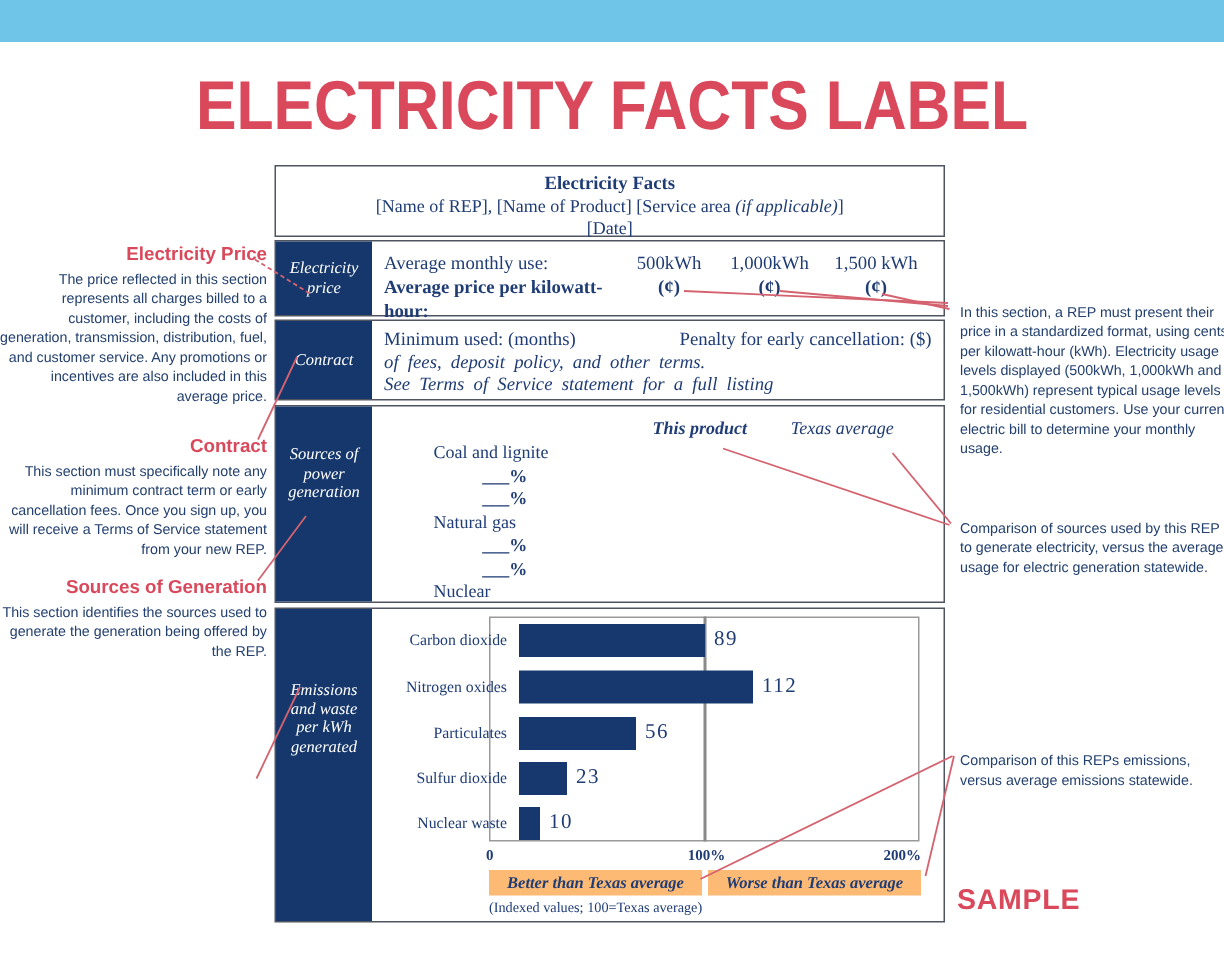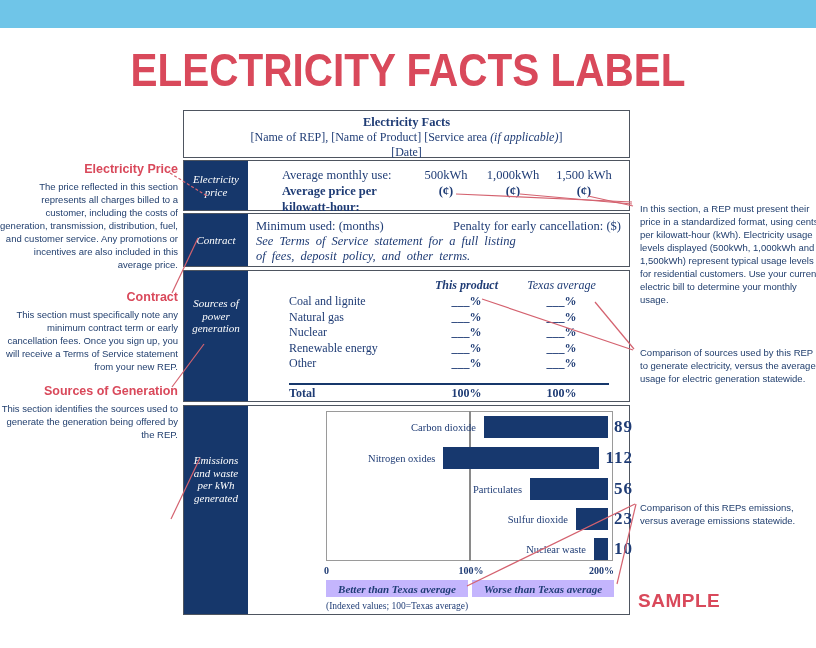--- a/index.html
+++ b/index.html
@@ -22,49 +22,49 @@
   .hdr .h2{font-size:12px;line-height:15px;}
   .hdr .it{font-style:italic;}
   .row-price{top:50px;height:51px;}
   .row-contract{top:103px;height:54px;}
   .row-sources{top:160px;height:132px;}
   .row-sources .side{align-items:flex-start;padding-top:26px;}
   .row-emissions{top:295px;height:210px;}
   .row-emissions .side{align-items:flex-start;padding-top:48px;}
   .price-grid{padding:6px 8px 0 8px;font-size:12.5px;}
   .pline{display:flex;line-height:16px;}
-  .pl{flex:1;margin-left:26px;}
+  .pl{flex:1;}
   .pc{width:66px;text-align:center;}
   .pc2{width:68px;text-align:center;}
   .pc3{width:74px;text-align:center;}
   .bold{font-weight:bold;}
   .contract-in{padding:5px 8px 0 8px;font-size:12.5px;}
   .cline1{display:flex;justify-content:space-between;line-height:15px;}
   .citalic{font-style:italic;line-height:14.5px;word-spacing:3px;}
   .src-grid{margin:7px 0 0 41px;width:320px;font-size:12px;}
-  .srow{display:flex;line-height:15.5px;}
+  .srow{display:flex;line-height:15.5px;flex-direction:column;}
   .sname{width:130px;}
   .sprod{width:95px;text-align:center;}
   .stex{width:95px;text-align:center;}
   .shead{display:flex;line-height:14px;margin-bottom:2px;}
   .shead .sprod{font-weight:bold;font-style:italic;}
   .shead .stex{font-style:italic;}
   .spct{font-weight:bold;}
   .stotal{display:flex;line-height:17px;border-top:2px solid #16376B;margin-top:11px;font-weight:bold;}
   
   .chart{position:absolute;left:0;top:0;width:100%;height:100%;}
   .chart-frame{position:absolute;left:78px;top:5px;width:287px;height:150px;
        border:1px solid #9a9a9a;box-sizing:border-box;background:#fff;}
   .ref-line{position:absolute;left:221px;top:5px;width:2px;height:150px;background:#8a8a8a;}
-  .bar-row{position:absolute;left:4px;height:26px;display:flex;align-items:center;width:100%;justify-content:flex-end;}
+  .bar-row{position:absolute;left:16px;height:26px;display:flex;align-items:center;width:100%;}
   .bar-label{width:74px;text-align:right;font-size:10.5px;margin-right:8px;color:#1F3C75;}
   .bar{height:22px;background:#17386E;}
-  .bar-val{margin-left:6px;font-weight:bold;font-size:17px;letter-spacing:1px;color:#1F3C75;}
+  .bar-val{margin-left:6px;font-weight:normal;font-size:14px;letter-spacing:1px;color:#1F3C75;}
   .axis-tick{position:absolute;top:159px;font-weight:bold;font-size:10px;color:#1F3C75;}
-  .legend-box{position:absolute;top:174px;height:17px;background:#c4b5fd;
+  .legend-box{position:absolute;top:174px;height:17px;background:#fdba74;
        display:flex;align-items:center;justify-content:center;
        font-weight:bold;font-style:italic;font-size:11px;color:#1F3C75;text-align:center;}
   .chart-caption{position:absolute;top:195px;left:78px;width:287px;text-align:left;
        font-size:9.5px;color:#1F3C75;}
   
   .ann{position:absolute;font-family:"Liberation Sans",sans-serif;color:#23406F;}
   .ann-left{right:638px;width:178px;text-align:right;}
   .ann-right{left:640px;width:182px;text-align:left;}
   .ann-head{color:#D9495B;font-weight:bold;font-size:12.5px;line-height:15px;margin-bottom:3px;}
   .ann-body{font-size:9.5px;line-height:13px;}
@@ -110,22 +110,22 @@
     </div>
 
     <div class="box row-contract">
       <div class="side">Contract</div>
       <div class="content">
         <div class="contract-in">
           <div class="cline1">
             <span>Minimum used: (months)</span>
             <span>Penalty for early cancellation: ($)</span>
           </div>
+          <div class="citalic">of fees, deposit policy, and other terms.</div>
           <div class="citalic">See Terms of Service statement for a full listing</div>
-          <div class="citalic">of fees, deposit policy, and other terms.</div>
         </div>
       </div>
     </div>
 
     <div class="box row-sources">
       <div class="side">Sources of power generation</div>
       <div class="content">
         <div class="src-grid">
           <div class="shead">
             <span class="sname"></span>

